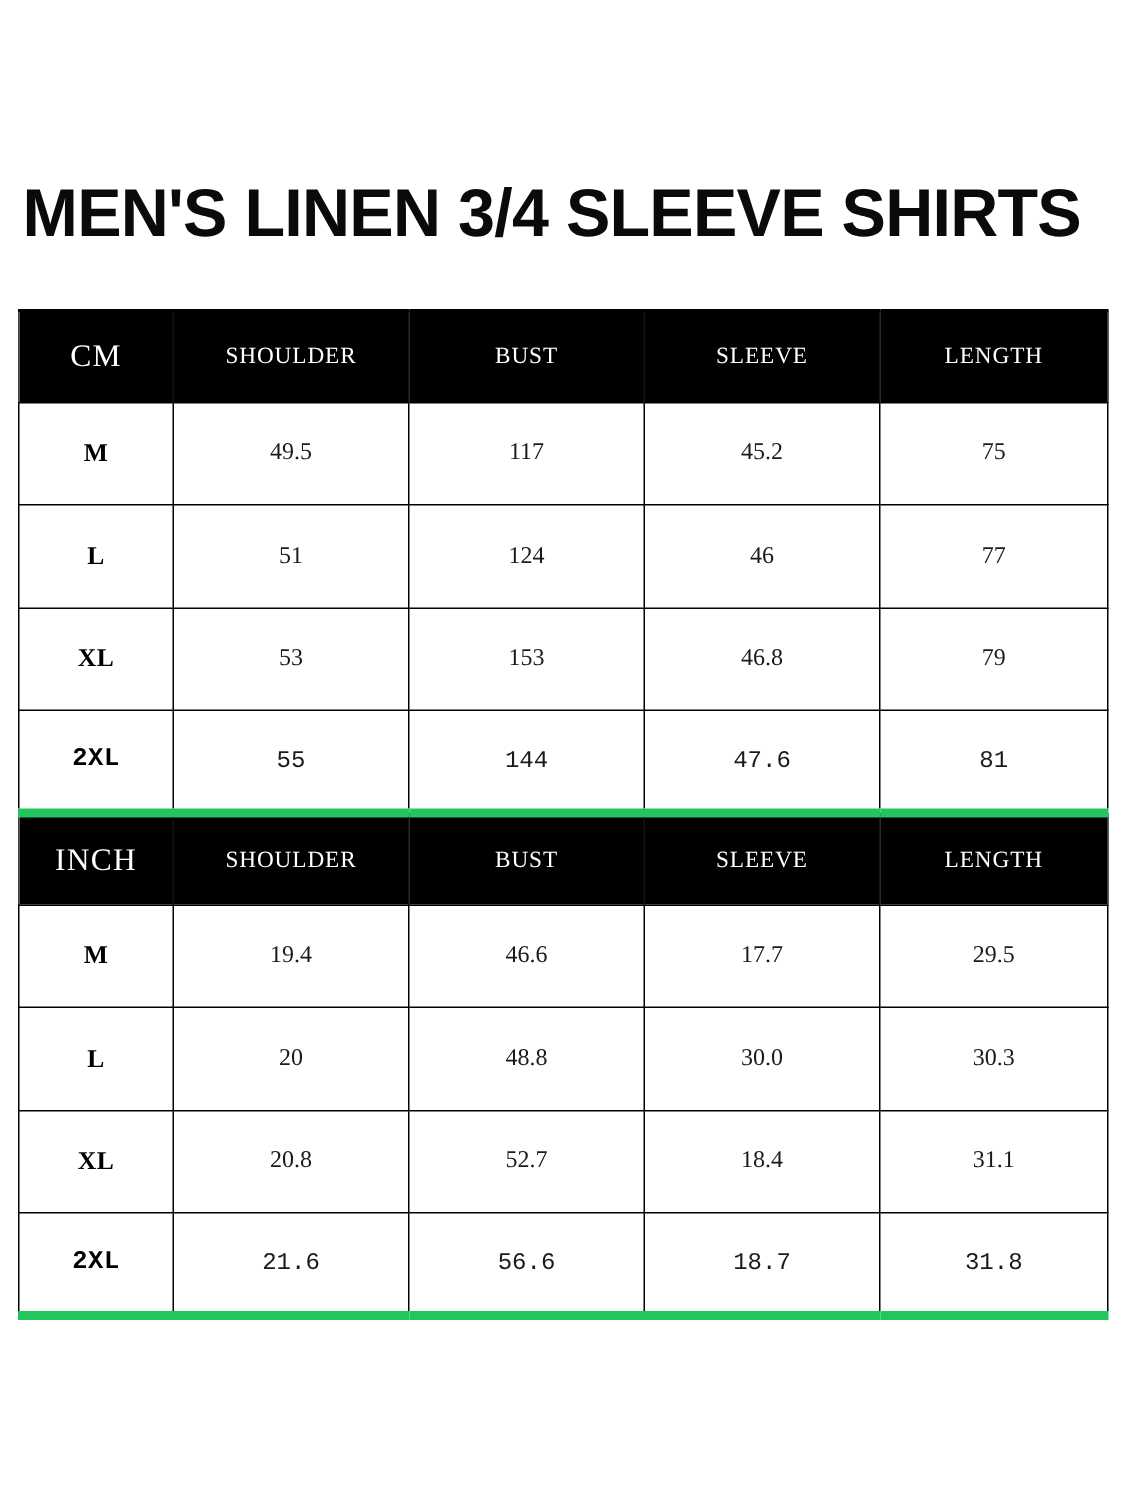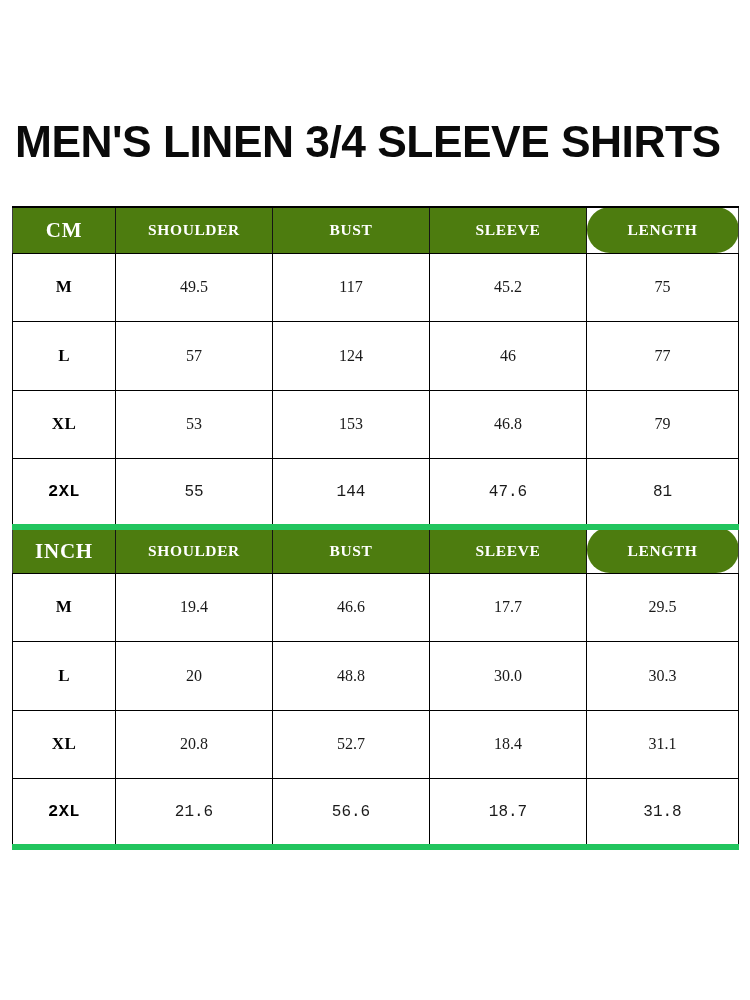--- a/index.html
+++ b/index.html
@@ -62,36 +62,36 @@
   table.size-table th {
     border: 1px solid #000000;
     text-align: center;
     vertical-align: middle;
     padding: 0;
     box-sizing: border-box;
   }
 
   
   tr.unit-header > th {
-    background: #4d7c0f;
+    background: #000000;
     color: #ffffff;
-    height: 46px;
+    height: 61px;
     border: 1px solid #3d3d3d;
     border-left-color: #151515;
     border-right-color: #151515;
-    font-weight: 700;
+    font-weight: 400;
     font-size: 15.5px;
     letter-spacing: 0.6px;
   }
   tr.unit-header > th.unit-cell {
     font-size: 21px;
     letter-spacing: 0.8px;
   }
   tr.unit-header > th:first-child { border-left-color: #3d3d3d; }
-  tr.unit-header > th:last-child  { border-right-color: #3d3d3d; border-radius: 24px; }
+  tr.unit-header > th:last-child  { border-right-color: #3d3d3d; }
 
   
   tr.unit-header.top-band > th { border-top: 2px solid #000; }
   tr.unit-header.second-band > th { border-top: 3px solid #000; }
   tr.unit-header > th { border-bottom: 1px solid #000; }
 
   
   tr.data-row > td {
     height: 68.5px;
     font-size: 16px;
@@ -137,21 +137,21 @@
       <tbody class="section-body">
         <tr class="data-row">
           <td class="size-cell">M</td>
           <td>49.5</td>
           <td>117</td>
           <td>45.2</td>
           <td>75</td>
         </tr>
         <tr class="data-row">
           <td class="size-cell">L</td>
-          <td>57</td>
+          <td>51</td>
           <td>124</td>
           <td>46</td>
           <td>77</td>
         </tr>
         <tr class="data-row">
           <td class="size-cell">XL</td>
           <td>53</td>
           <td>153</td>
           <td>46.8</td>
           <td>79</td>

